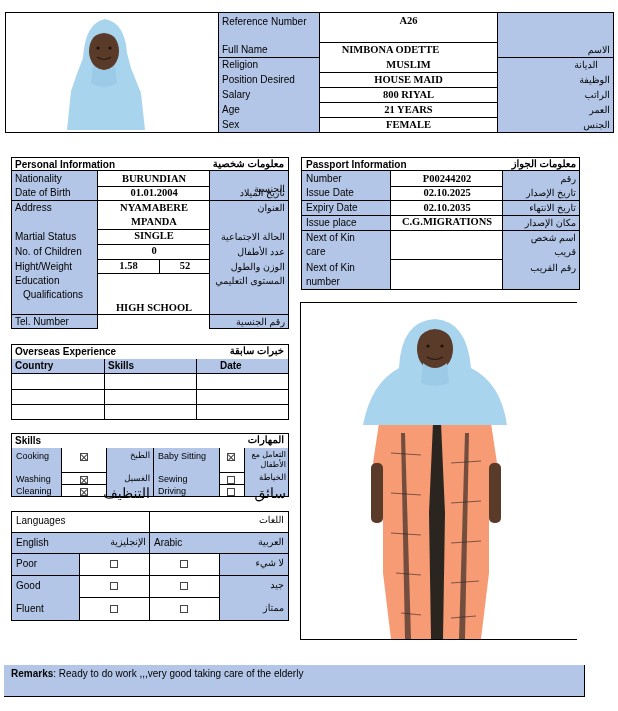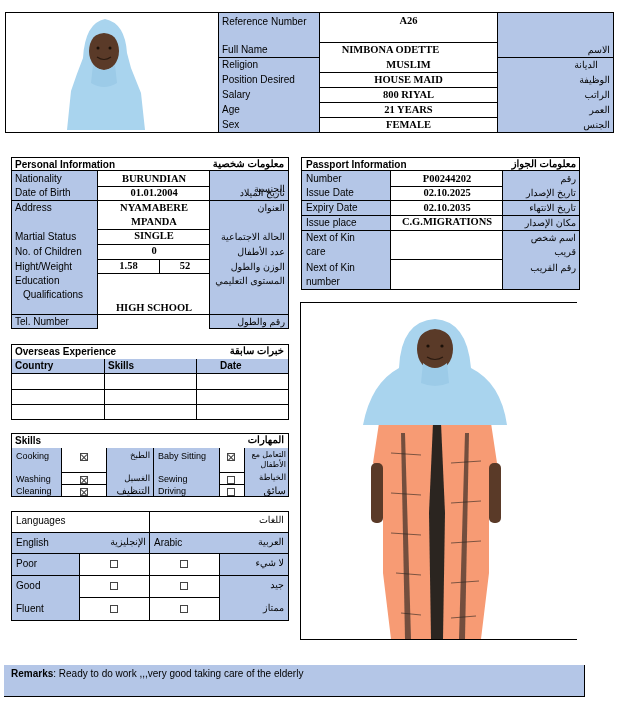--- a/index.html
+++ b/index.html
@@ -118,21 +118,21 @@
   <div class="cell val" style="left:160px;top:260px;width:50px;">52</div>
   <div class="cell ar" style="left:212px;top:261px;width:73px;">الوزن والطول</div>
 
   <div class="cell lbl" style="left:15px;top:275px;">Education</div>
   <div class="cell lbl" style="left:15px;top:289px;margin-left:8px;">Qualifications</div>
   <div class="cell val" style="left:98px;top:302px;width:112px;">HIGH SCHOOL</div>
   <div class="cell ar" style="left:212px;top:275px;width:73px;">المستوى التعليمي</div>
 
   <div class="cell lbl" style="left:15px;top:316px;">Tel. Number</div>
   <div class="cell val" style="left:98px;top:316px;width:112px;"></div>
-  <div class="cell ar" style="left:212px;top:316px;width:73px;">رقم والطول</div>
+  <div class="cell ar" style="left:212px;top:316px;width:73px;">رقم الجنسية</div>
 </div>
 
 <div>
   <div class="abs b blue" style="left:301px;top:157px;width:279px;height:133px;"></div>
   <div class="abs white" style="left:302px;top:158px;width:277px;height:13px;border-bottom:1px solid #000;"></div>
   <div class="cell hdr" style="left:306px;top:159px;">Passport Information</div>
   <div class="cell ar hdr" style="left:490px;top:158px;width:86px;">معلومات الجواز</div>
 
   <div class="abs white" style="left:390px;top:171px;width:113px;height:118px;border-left:1px solid #000;border-right:1px solid #000;"></div>
   <div class="hline" style="left:390px;top:186px;width:113px;"></div>
@@ -237,34 +237,34 @@
   <div class="cell" style="left:16px;top:451px;font-size:9px;">Cooking</div>
   <div class="cell" style="left:80px;top:451px;"><span class="cb x"></span></div>
   <div class="cell ar" style="left:108px;top:450px;width:42px;font-size:8.5px;">الطبخ</div>
 
   <div class="cell" style="left:16px;top:474px;font-size:9px;">Washing</div>
   <div class="cell" style="left:80px;top:474px;"><span class="cb x"></span></div>
   <div class="cell ar" style="left:108px;top:473px;width:42px;font-size:8.5px;">الغسيل</div>
 
   <div class="cell" style="left:16px;top:486px;font-size:9px;">Cleaning</div>
   <div class="cell" style="left:80px;top:486px;"><span class="cb x"></span></div>
-  <div class="cell ar" style="left:108px;top:485px;width:42px;font-size:10px;">التنظيف</div>
+  <div class="cell ar" style="left:108px;top:485px;width:42px;font-size:14px;">التنظيف</div>
 
   <div class="cell" style="left:158px;top:451px;font-size:9px;">Baby Sitting</div>
   <div class="cell" style="left:227px;top:451px;"><span class="cb x"></span></div>
   <div class="cell ar" style="left:246px;top:450px;width:40px;font-size:8px;line-height:10px;">التعامل مع</div>
   <div class="cell ar" style="left:246px;top:460px;width:40px;font-size:8px;line-height:10px;">الأطفال</div>
 
   <div class="cell" style="left:158px;top:474px;font-size:9px;">Sewing</div>
   <div class="cell" style="left:227px;top:474px;"><span class="cb"></span></div>
   <div class="cell ar" style="left:246px;top:472px;width:40px;font-size:8.5px;">الخياطة</div>
 
   <div class="cell" style="left:158px;top:486px;font-size:9px;">Driving</div>
   <div class="cell" style="left:227px;top:486px;"><span class="cb"></span></div>
-  <div class="cell ar" style="left:246px;top:485px;width:40px;font-size:10px;padding-left:18px;">سائق</div>
+  <div class="cell ar" style="left:246px;top:485px;width:40px;font-size:14px;padding-left:18px;">سائق</div>
 </div>
 
 <div>
   <div class="abs b" style="left:11px;top:511px;width:278px;height:110px;"></div>
   <div class="vline" style="left:149px;top:511px;height:43px;"></div>
   <div class="cell lbl" style="left:16px;top:515px;">Languages</div>
   <div class="cell ar" style="left:200px;top:514px;width:84px;">اللغات</div>
   <div class="hline" style="left:12px;top:532px;width:276px;"></div>
   <div class="abs blue" style="left:12px;top:533px;width:276px;height:21px;"></div>
   <div class="vline" style="left:149px;top:533px;height:21px;"></div>

